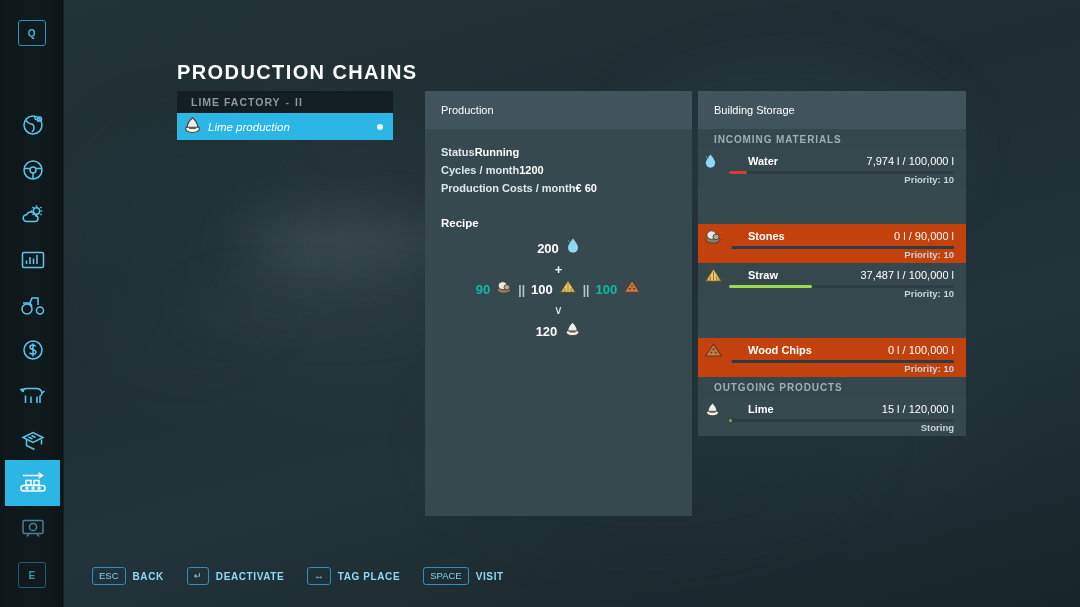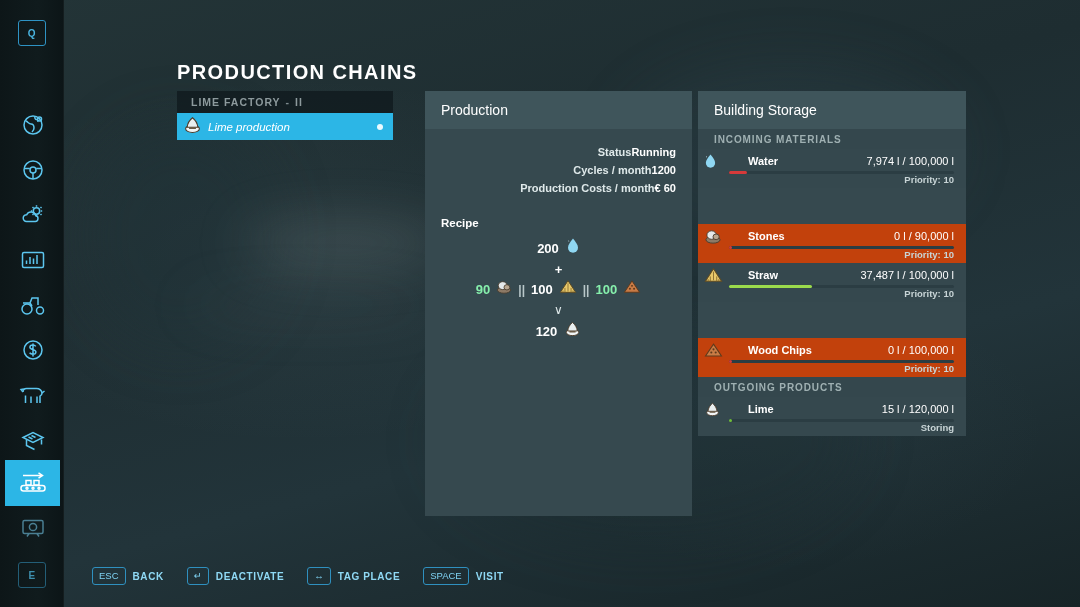--- a/index.html
+++ b/index.html
@@ -65,44 +65,44 @@
   }
   .chain-row .label { color: #fff; font-size: 11.5px; flex: 1; font-style: italic; }
   .chain-row .dot {
     width: 6px; height: 6px; border-radius: 50%; background: #eafaff;
   }
 
   
   .panel { position: absolute; background: #36494f; }
   .panel-header {
     height: 38px; background: #3f555b; display: flex; align-items: center;
-    padding-left: 16px; color: #ffffff; font-size: 14px;
+    padding-left: 16px; color: #ffffff; font-size: 11px;
   }
 
   
   #production-panel { left: 425px; top: 91px; width: 267px; height: 425px; }
   .stat-rows { padding: 14px 16px 0 16px; }
   .stat-row {
-    display: flex; justify-content: flex-end; align-items: baseline;
+    display: flex; justify-content: flex-start; align-items: baseline;
     color: #dfe9ea; font-size: 11px; font-weight: bold; padding: 3px 0;
   }
   .stat-row .val { color: #ffffff; font-weight: bold; }
   .recipe-title {
     color: #ffffff; font-size: 11.5px; font-weight: bold;
     padding: 20px 0 0 16px;
   }
   .recipe-body { padding-top: 8px; text-align: center; color: #fff; }
   .rline { display: flex; align-items: center; justify-content: center; gap: 7px;
            font-size: 13px; line-height: 20px; }
   .rline.alts { gap: 6px; }
   .plus { font-size: 13px; color: #fff; margin: 2px 0; font-weight: bold; }
   .arrow-down { font-size: 12px; color: #dfe9ea; margin: 3px 0; }
   .amt { font-weight: bold; }
   .amt.ok { color: #ffffff; }
-  .amt.low { color: #86efac; }
+  .amt.low { color: #14b8a6; }
   .bar-sep { color: #b9c7c9; font-weight: bold; font-size: 12px; }
 
   
   #storage-panel { left: 698px; top: 91px; width: 268px; height: 305px; }
   .section-label {
     height: 20px; display: flex; align-items: center; padding-left: 16px;
     background: #34474d; color: #9fb0b2; font-size: 10px; font-weight: bold;
     letter-spacing: .9px;
   }
   .store-row { position: relative; height: 39px; padding: 4px 12px 0 6px; }

